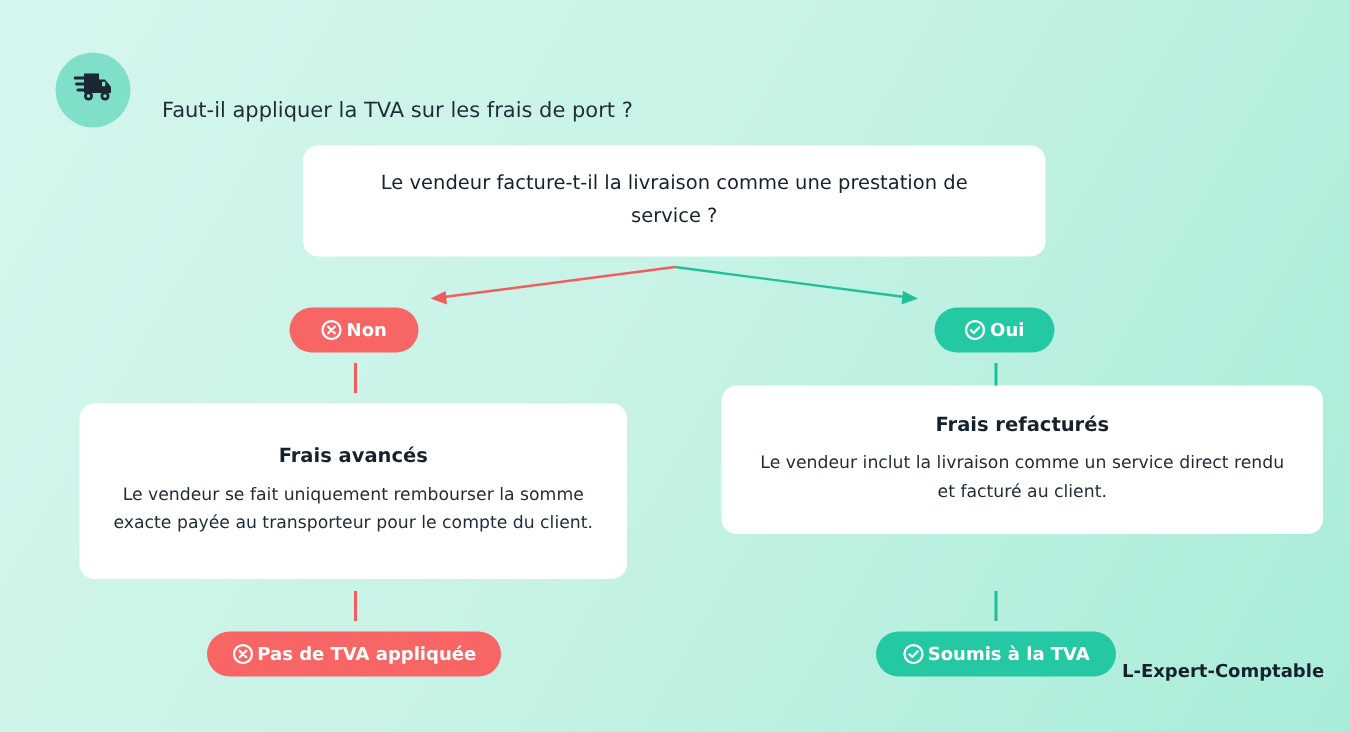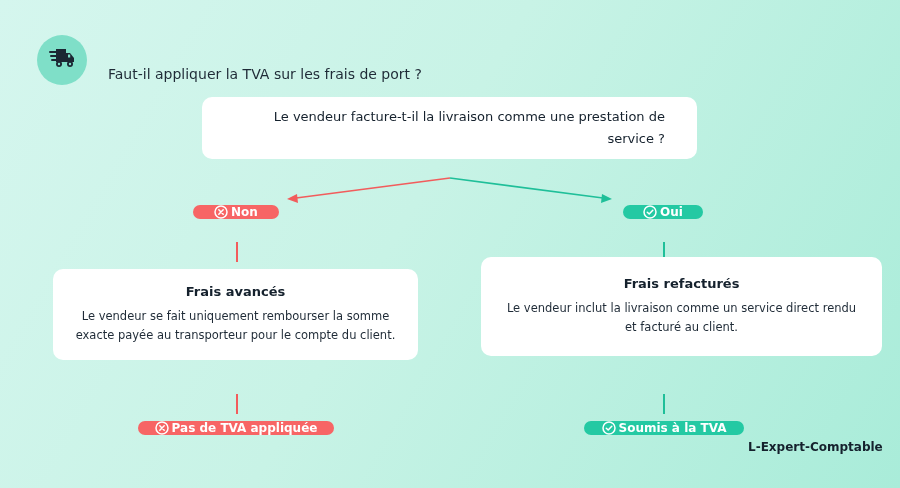--- a/index.html
+++ b/index.html
@@ -25,28 +25,28 @@
     }
     .subtitle {
       position: absolute; left: 108px; top: 66px;
       font-size: 14px; color: #1f2b37; white-space: nowrap;
     }
     .card {
       position: absolute; background: #ffffff; border-radius: 10px;
       box-sizing: border-box; text-align: center;
       display: flex; flex-direction: column; align-items: center; justify-content: center;
     }
-    .q-card { left: 202px; top: 97px; width: 495px; height: 62px; padding: 0 32px; text-align: right; }
+    .q-card { left: 202px; top: 97px; width: 495px; height: 74px; padding: 0 32px; }
     .q-text { font-size: 13px; line-height: 22px; color: #15212d; }
-    .left-card { left: 53px; top: 269px; width: 365px; height: 91px; padding: 0 20px; }
+    .left-card { left: 53px; top: 269px; width: 365px; height: 117px; padding: 0 20px; }
     .right-card { left: 481px; top: 257px; width: 401px; height: 99px; padding: 0 20px; }
     .card-title { font-size: 13px; font-weight: bold; color: #15212d; margin-bottom: 8px; }
     .card-body { font-size: 11.5px; line-height: 19px; color: #1f2b37; }
     .pill {
-      position: absolute; height: 14px; border-radius: 15px;
+      position: absolute; height: 30px; border-radius: 15px;
       display: flex; align-items: center; justify-content: center; gap: 3px;
       color: #ffffff; font-weight: bold; font-size: 12px; white-space: nowrap;
       box-sizing: border-box;
     }
     .pill.red { background: #f76565; }
     .pill.green { background: #24c9a3; }
     .pill-icon { width: 14px; height: 14px; display: inline-flex; }
     .non-pill { left: 193px; top: 205px; width: 86px; }
     .oui-pill { left: 623px; top: 205px; width: 80px; }
     .no-tva-pill { left: 138px; top: 421px; width: 196px; }

